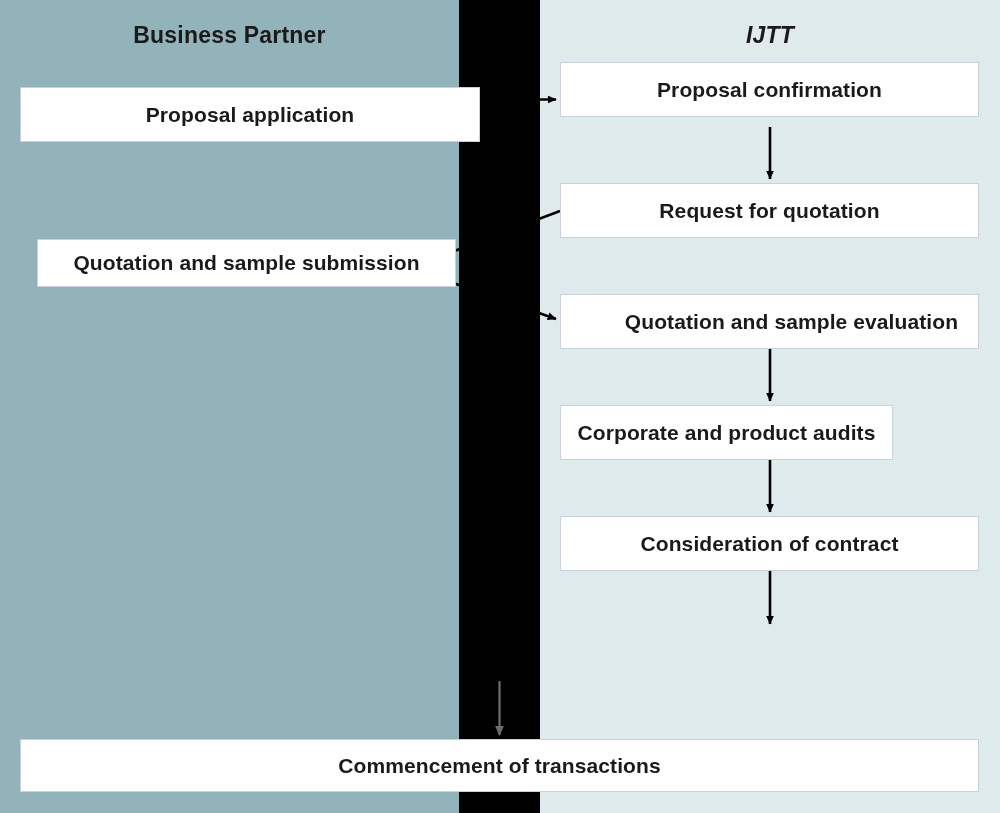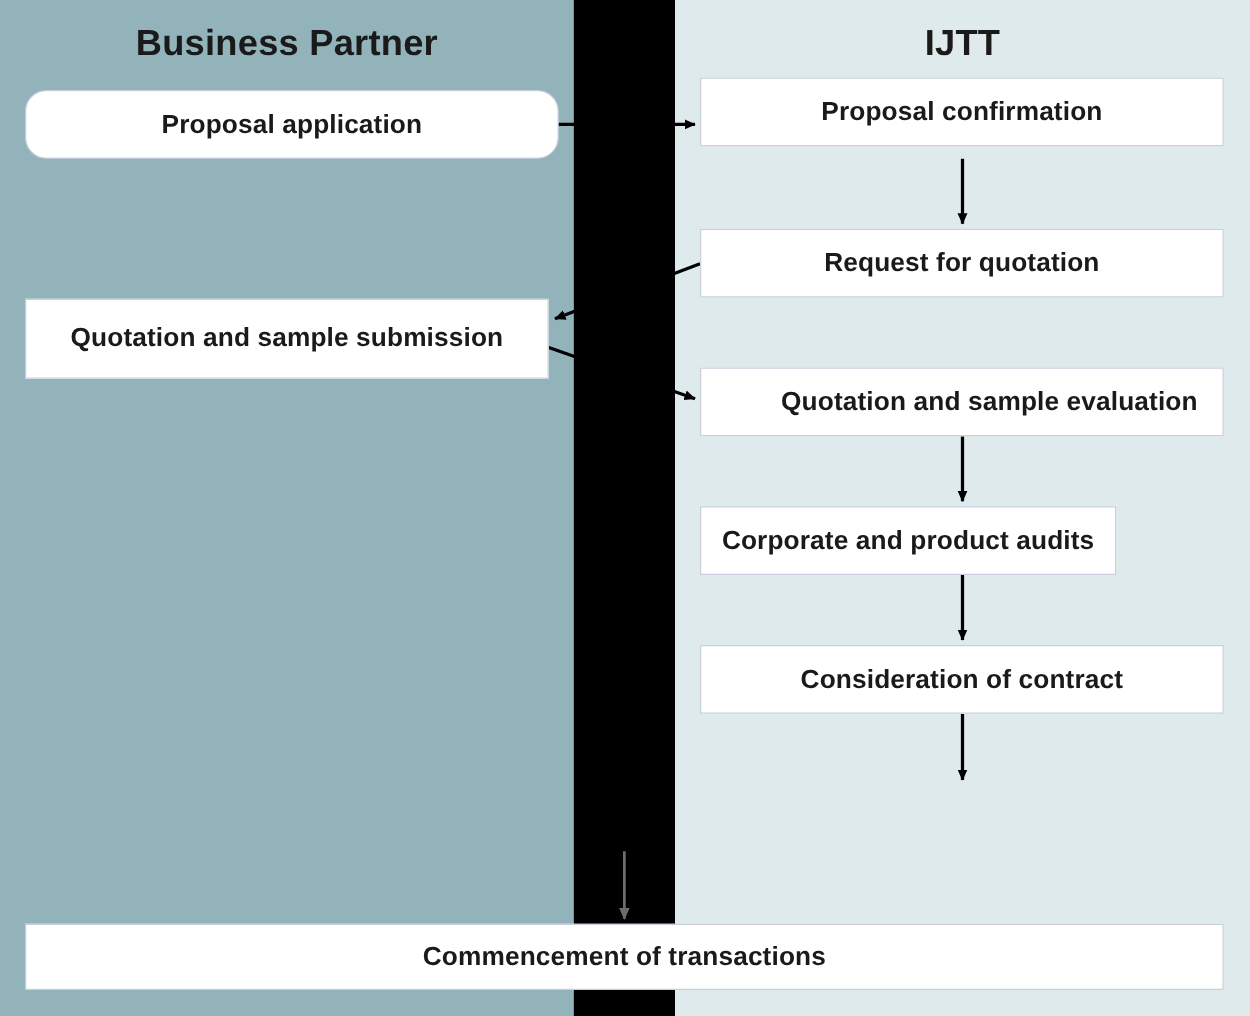--- a/index.html
+++ b/index.html
@@ -25,52 +25,52 @@
   }
   .lane-left   { left: 0;     width: 459px; background: #93b3ba; }
   .lane-divider{ left: 459px; width: 81px;  background: #000000; }
   .lane-right  { left: 540px; width: 460px; background: #dfeaec; }
 
   
   .lane-title {
     position: absolute;
     top: 18px;
     text-align: center;
-    font-size: 29px;
+    font-size: 23px;
     font-weight: 700;
     color: #1a1a1a;
     letter-spacing: 0.2px;
     line-height: 34px;
     user-select: none;
   }
   .lane-title-left  { left: 0;    width: 459px; }
-  .lane-title-right { left: 540px;width: 460px; }
+  .lane-title-right { left: 540px;width: 460px; font-style: italic; }
 
   
   .node {
     position: absolute;
     background: #ffffff;
     border: 1px solid #c9cfdc;
     box-sizing: border-box;
     display: flex;
     align-items: center;
     justify-content: center;
     font-size: 21px;
     font-weight: 700;
     color: #1a1a1a;
     text-align: center;
     letter-spacing: 0.1px;
   }
   .node span { display: block; padding: 0 8px; }
 
   
-  .n-proposal-application      { left: 20px;  top: 72px;  width: 427px; height: 55px; border-radius: 17px; }
+  .n-proposal-application      { left: 20px;  top: 87px;  width: 460px; height: 55px; }
   .n-proposal-confirmation     { left: 560px; top: 62px;  width: 419px; height: 55px; }
   .n-request-quotation         { left: 560px; top: 183px; width: 419px; height: 55px; }
-  .n-quotation-submission      { left: 20px;  top: 239px; width: 419px; height: 64px; }
+  .n-quotation-submission      { left: 37px;  top: 239px; width: 419px; height: 48px; }
   .n-quotation-evaluation      { left: 560px; top: 294px; width: 419px; height: 55px; padding-left: 44px; }
   .n-corporate-audits          { left: 560px; top: 405px; width: 333px; height: 55px; }
   .n-consideration-adoption    { left: 560px; top: 516px; width: 419px; height: 55px; }
   .n-conclusion-contract       { left: 20px;  top: 628px; width: 959px; height: 53px; }
   .n-commencement-transactions { left: 20px;  top: 739px; width: 959px; height: 53px; }
 
   
   #connectors {
     position: absolute;
     left: 0;

